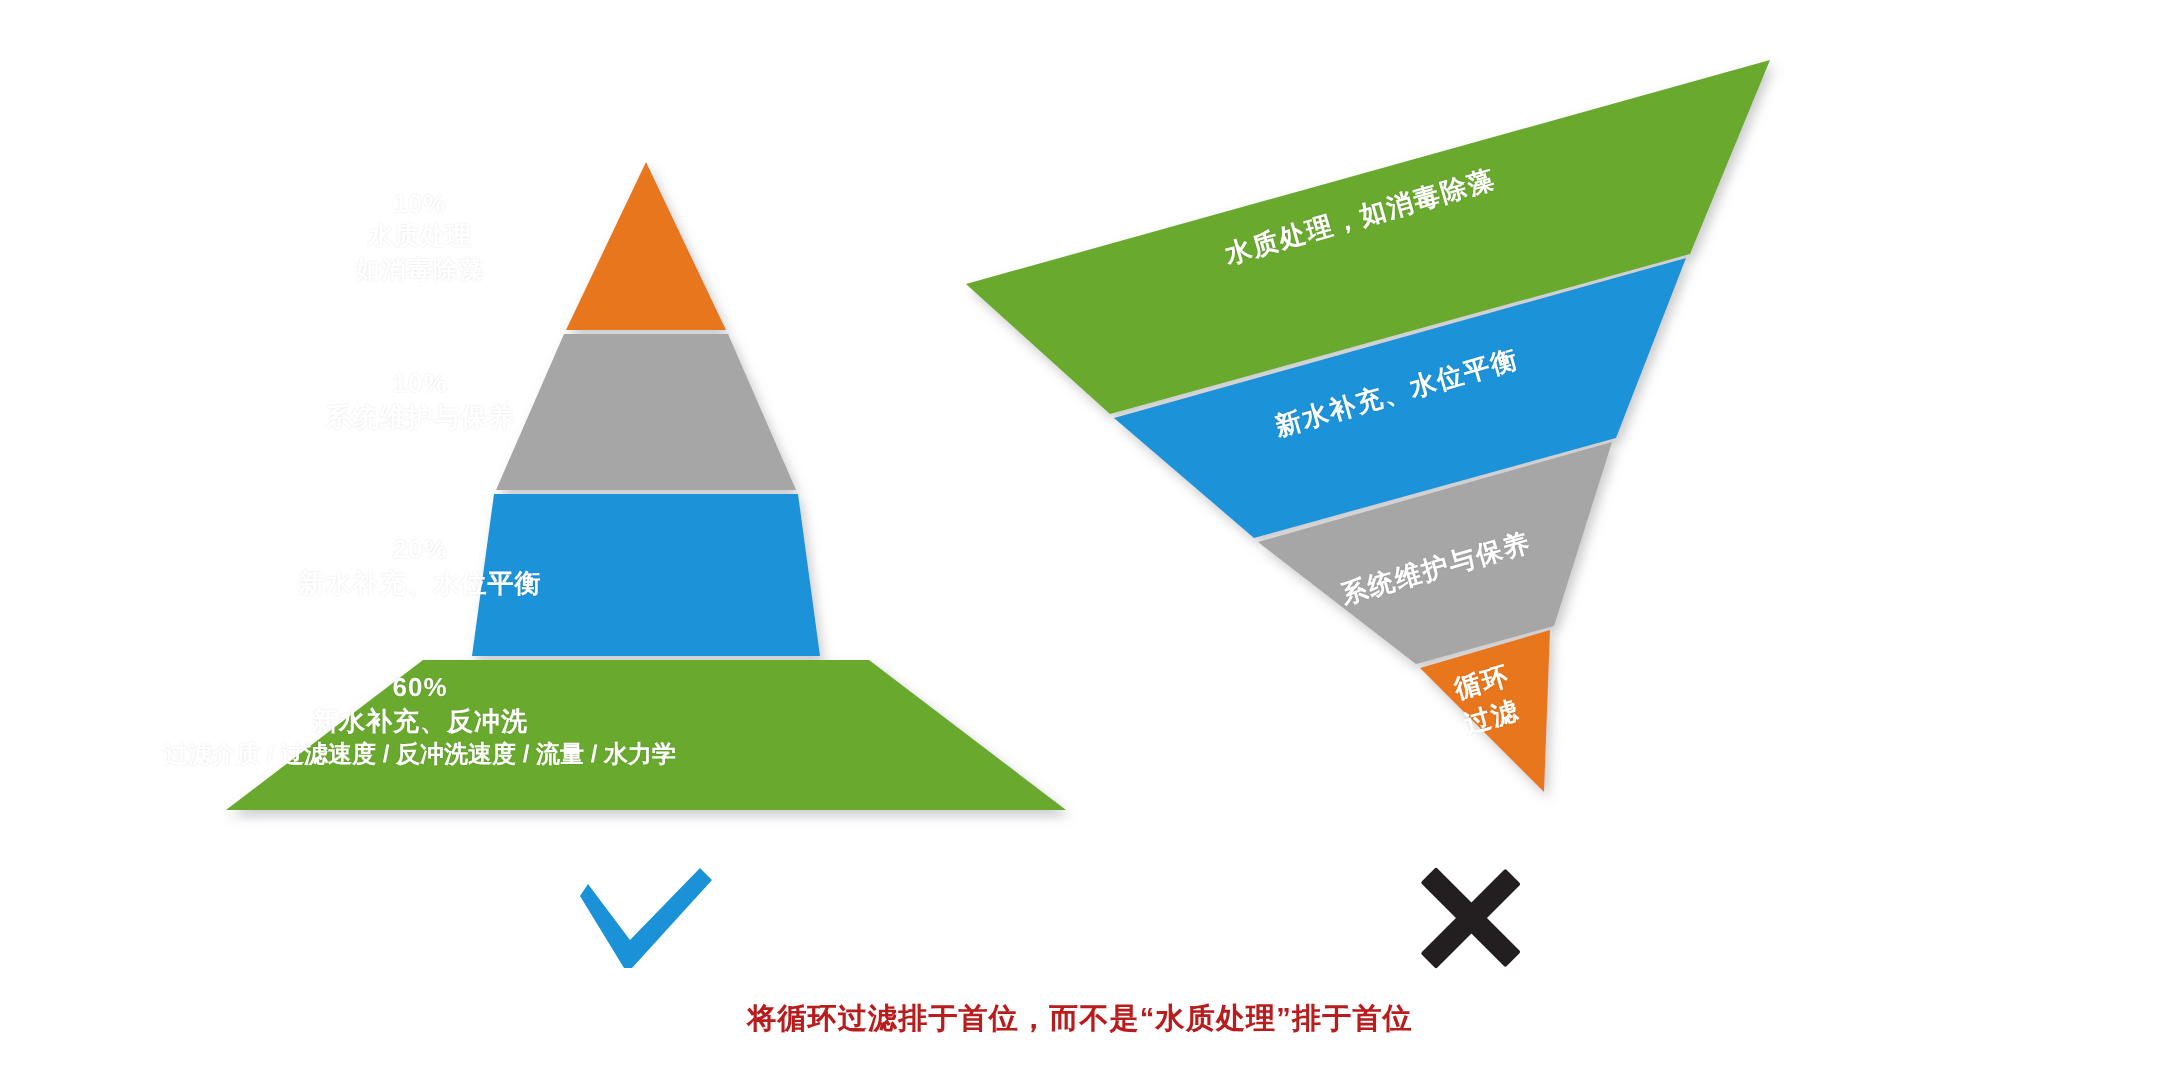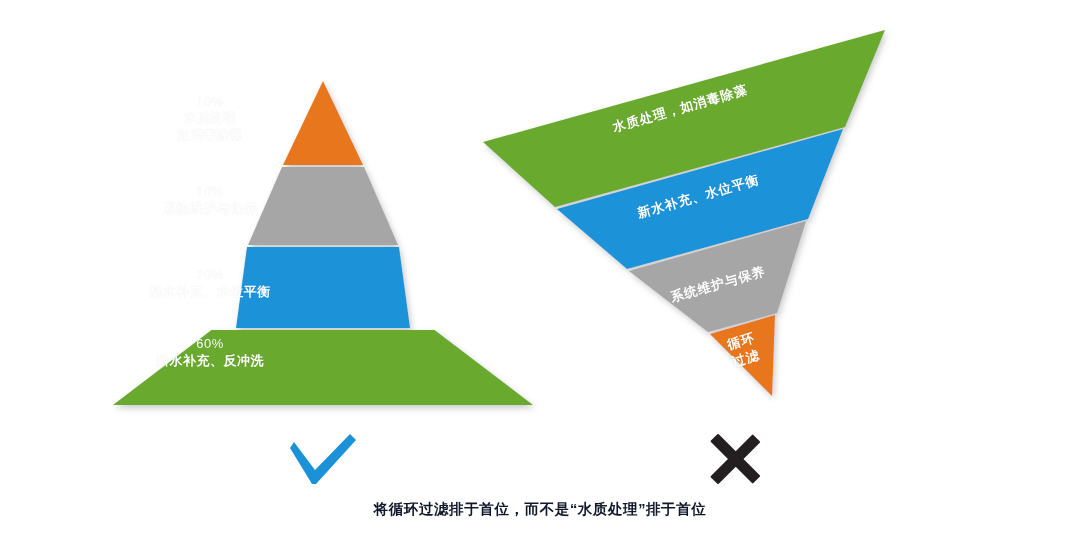--- a/index.html
+++ b/index.html
@@ -17,21 +17,21 @@
     position:absolute;
     color:#ffffff;
     text-align:center;
     font-weight:bold;
     letter-spacing:0.5px;
     white-space:nowrap;
     line-height:1.30;
     text-shadow:0 0 1px rgba(0,0,0,.12);
     pointer-events:none;
   }
-  .pct{font-weight:normal;}
+  .pct{font-weight:bold;}
 
   
   #L-tier0{left:0;right:0;top:94px;font-size:12px;}
   #L-tier0 .pct{font-size:12.5px;}
   #L-tier0 .t1{font-size:12.5px;}
   #L-tier0 .t2{font-size:12.5px;}
 
   #L-tier1{left:0;right:0;top:184px;font-size:13px;}
   #L-tier2{left:0;right:0;top:267px;font-size:13px;}
   #L-tier3{left:0;right:0;top:336px;font-size:13px;}
@@ -55,21 +55,21 @@
   #R-gray {left:671px;top:289px;transform:rotate(-16deg);transform-origin:left center;}
   #R-orange{left:730px;top:336px;transform:rotate(-16deg);transform-origin:left center;
             text-align:center;line-height:1.35;}
 
   
   #check-icon{position:absolute;left:286px;top:434px;width:72px;height:52px;}
   #cross-icon{position:absolute;left:706px;top:430px;width:58px;height:58px;}
   #caption{
     position:absolute;left:0;right:0;top:500px;
     text-align:center;
-    font-size:14.5px;font-weight:bold;color:#0f172a;
+    font-size:14.5px;font-weight:bold;color:#b91c1c;
     letter-spacing:0.6px;
     font-family:"Liberation Sans","DejaVu Sans",sans-serif;
   }
 </style>
 </head>
 <body>
 
 <div id="stage">
 
   <svg class="layer" viewBox="0 0 1080 539">
@@ -114,20 +114,21 @@
   </div>
 
   <div class="lbl leftcol" id="L-tier2">
     <div class="pct">20%</div>
     <div>新水补充、水位平衡</div>
   </div>
 
   <div class="lbl leftcol" id="L-tier3">
     <div class="pct">60%</div>
     <div>新水补充、反冲洗</div>
+    <div class="sub">过滤介质 / 过滤速度 / 反冲洗速度 / 流量 / 水力学</div>
   </div>
 
   <div class="rlbl" id="R-green">水质处理，如消毒除藻</div>
   <div class="rlbl" id="R-blue">新水补充、水位平衡</div>
   <div class="rlbl" id="R-gray">系统维护与保养</div>
   <div class="rlbl" id="R-orange">
     <div>循环</div>
     <div>过滤</div>
   </div>
 

